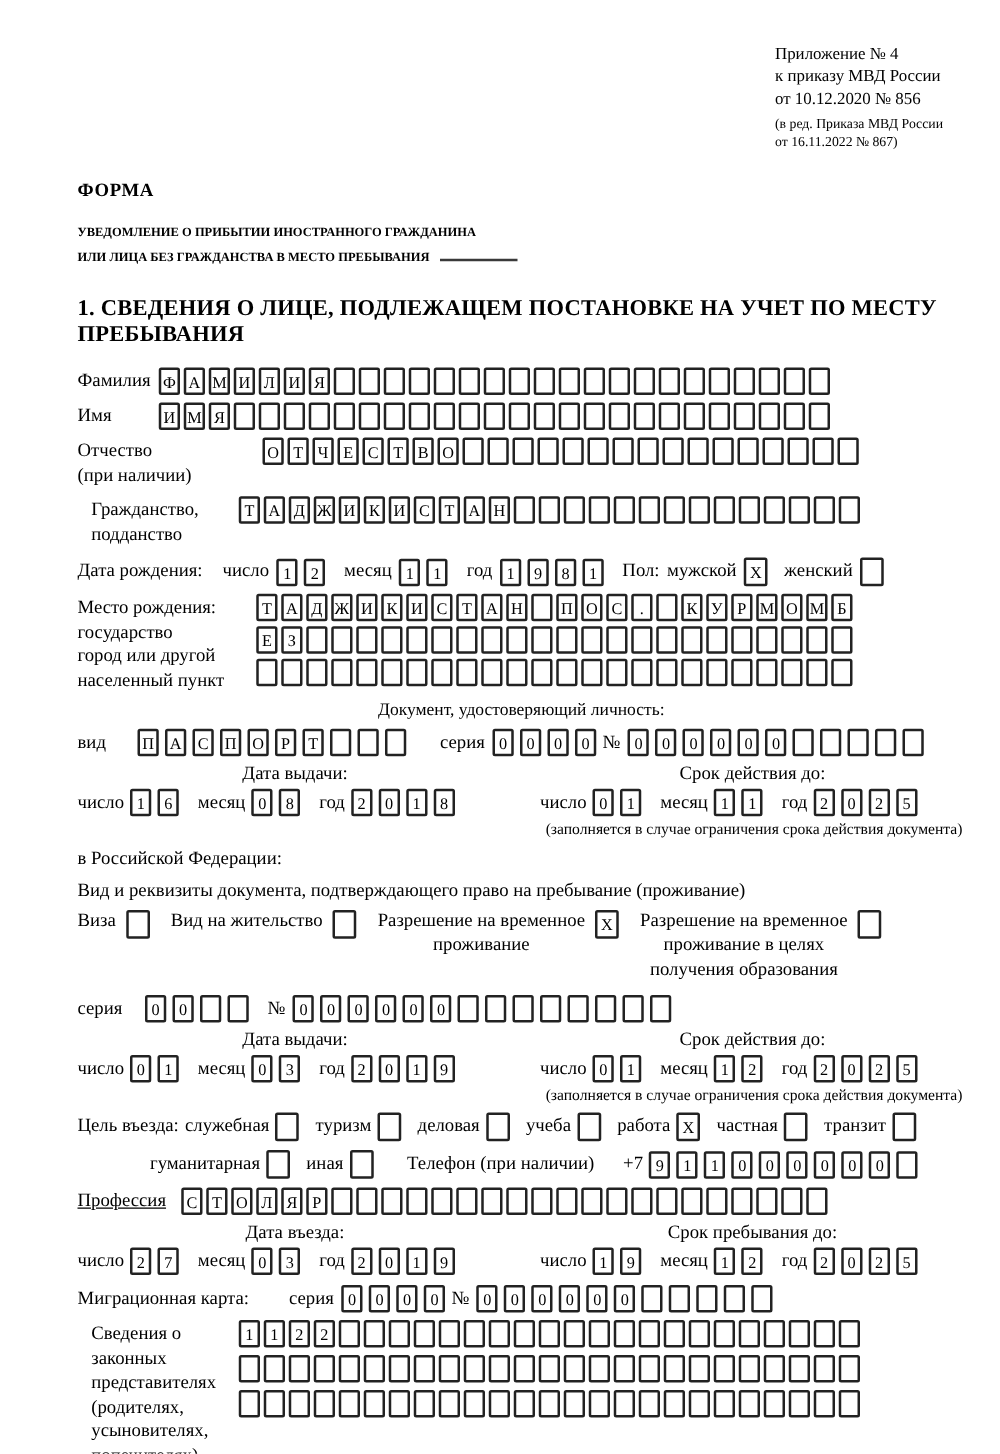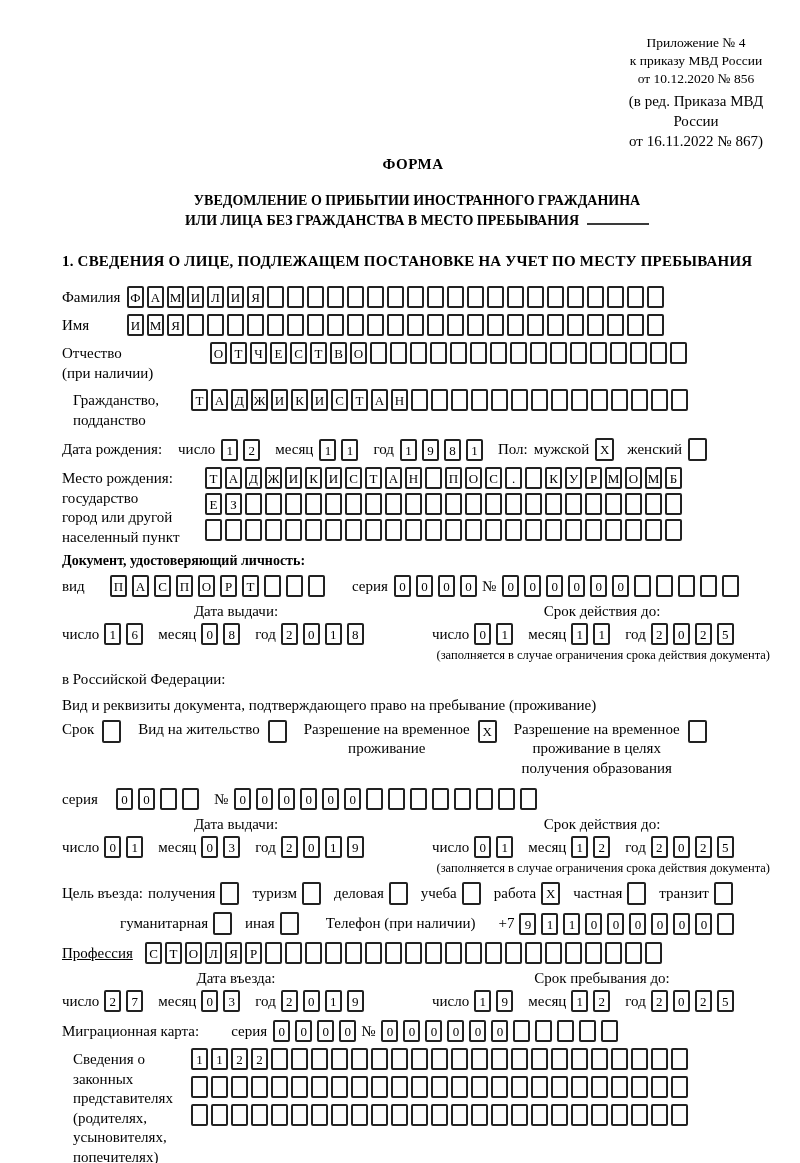--- a/index.html
+++ b/index.html
@@ -7,29 +7,29 @@
   body {
     width:800px; height:1163px;
     background:#ffffff; color:#000;
     font-family:"Liberation Serif", serif;
     font-size:15px;
     overflow:hidden;
   }
   .page { padding:34px 28px 0 62px; }
 
   
-  .hdr-note { margin-left:558px; line-height:1.32; font-size:13.5px;text-align:center; }
-  .hdr-note .small { font-size:15px; }
+  .hdr-note { margin-left:558px; line-height:1.32; font-size:13.5px; }
+  .hdr-note .small { font-size:11px; }
   .hdr-note .gap { height:5px; }
-  .form-label { text-align:center; padding-right:8px; font-weight:bold; font-size:15px; margin-top:4px; letter-spacing:.5px; }
+  .form-label { text-align:left; padding-right:8px; font-weight:bold; font-size:15px; margin-top:24px; letter-spacing:.5px; }
 
   
-  .title { text-align:center; font-weight:bold; font-size:14px; line-height:1.45; margin-top:18px; }
+  .title { font-weight:bold; font-size:10px; line-height:1.45; margin-top:18px; }
   .title-underline { display:inline-block; width:62px; border-bottom:2px solid #3a3a3a; height:14px; margin-left:8px; }
-  .sec-heading { font-weight:bold; font-size:15px; margin-top:22px; margin-bottom:16px; letter-spacing:.2px; }
+  .sec-heading { font-weight:bold; font-size:18px; margin-top:22px; margin-bottom:16px; letter-spacing:.2px; }
 
   
   .cellrow { display:flex; flex-wrap:nowrap; }
   .cell {
     width:17px; height:22px; flex-shrink:0;
     border:2px solid #222; border-radius:2px;
     margin-right:3px;
     font-size:13px; line-height:19px; text-align:center;
   }
   .gap5 .cell { margin-right:5px; }
@@ -42,21 +42,21 @@
   .lw118 { width:118px;margin-left:11px; }
   .lw143 { width:143px; }
   .lw148 { width:148px; }
   .lw83  { width:83px;text-decoration:underline; }
   .stack > .cellrow { margin-bottom:4px; }
 
   .inline { display:flex; align-items:center; margin-bottom:6px; flex-wrap:nowrap; }
   .inline .t { margin-right:6px; white-space:nowrap; }
   .inline .tl { margin-left:10px; }
 
-  .center-bold { text-align:left; font-weight:bold; font-size:14px; margin:2px 0 6px 0; }
+  .center-bold { text-align:center; font-weight:normal; font-size:14px; margin:2px 0 6px 0; }
 
   
   .dcols { display:flex; margin-bottom:2px; }
   .dcol-l { width:348px; }
   .dcol-r { flex:1; padding-left:22px; }
   .dhead { text-align:center; margin-bottom:3px;font-family:Liberation Serif, serif; }
   .dline { display:flex; align-items:center; }
   .dline .t { margin-right:5px; white-space:nowrap; }
   .dline .grp { margin-right:10px; }
   .note-r { text-align:right; font-size:12.5px; padding-right:2px; margin-top:3px; margin-bottom:6px; }
@@ -433,21 +433,21 @@
       </div>
     </div>
   </div>
   <div class="note-r">(заполняется в случае ограничения срока действия документа)</div>
 
   <div class="plain">в Российской Федерации:</div>
   <div class="plain">Вид и реквизиты документа, подтверждающего право на пребывание (проживание)</div>
 
   <div class="opts">
     <div class="opt">
-      <span class="olabel">Срок</span>
+      <span class="olabel">Виза</span>
       <span class="cellrow box1">
           <span class="cell"></span>
         </span>
     </div>
     <div class="opt">
       <span class="olabel">Вид на жительство</span>
       <span class="cellrow box1">
           <span class="cell"></span>
         </span>
     </div>
@@ -542,21 +542,21 @@
             <span class="cell">2</span>
             <span class="cell">5</span>
           </span>
       </div>
     </div>
   </div>
   <div class="note-r">(заполняется в случае ограничения срока действия документа)</div>
 
   <div class="purposes">
     <span class="t">Цель въезда:</span>
-    <span class="t">получения</span>
+    <span class="t">служебная</span>
     <span class="cellrow box1 b">
         <span class="cell"></span>
       </span>
     <span class="t">туризм</span>
     <span class="cellrow box1 b">
         <span class="cell"></span>
       </span>
     <span class="t">деловая</span>
     <span class="cellrow box1 b">
         <span class="cell"></span>

